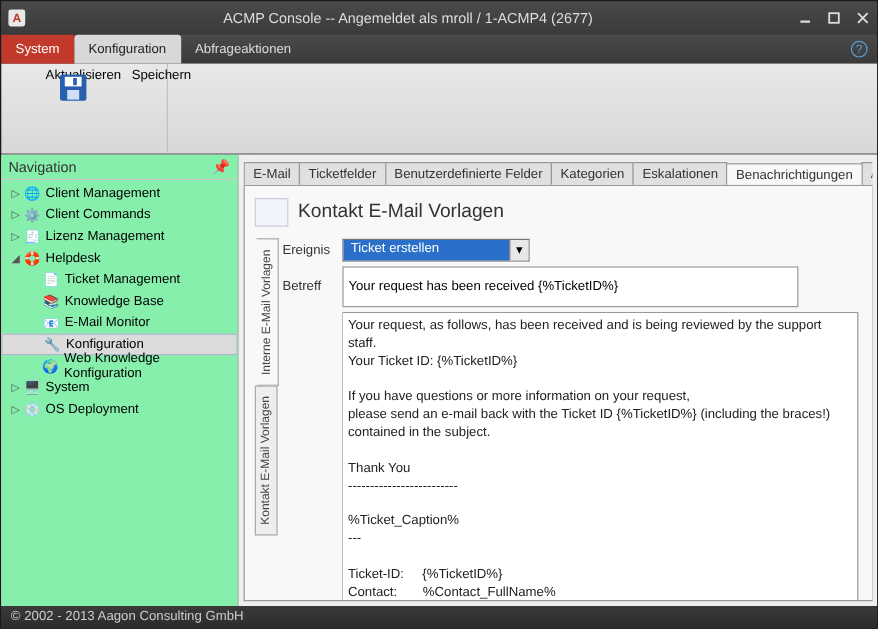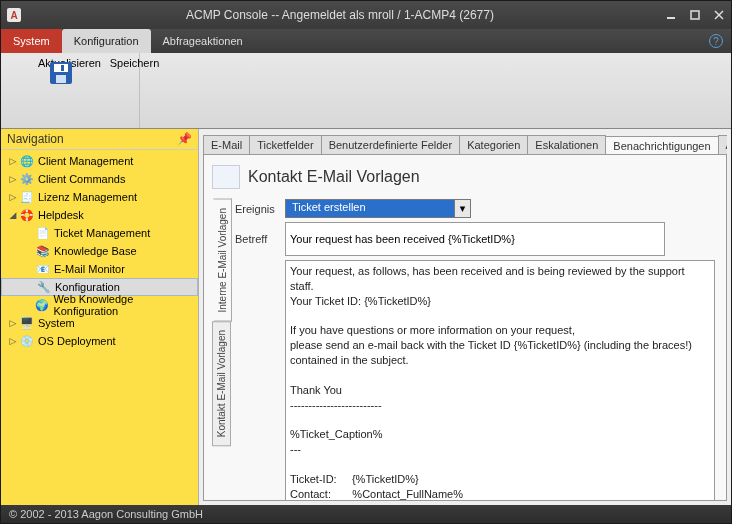--- a/index.html
+++ b/index.html
@@ -13,21 +13,21 @@
   .menubar .menutab.system { background: #c0392b; color: #fff; }
   .menubar .menutab.active { background: #d8d8d8; color: #222; border-radius: 3px 3px 0 0; }
   .menubar .helpicon { margin-left: auto; margin-right: 8px; color: #5a9fd4; align-self: center; cursor: pointer; width:14px;height:14px;border-radius:50%;border:1px solid #5a9fd4;display:flex;align-items:center;justify-content:center;font-size:10px;}
   .ribbon { background: linear-gradient(#e8e8e8,#d8d8d8); height: 76px; border-bottom: 1px solid #888; display: flex; }
   .ribbon-group { padding: 4px 10px 0 10px; text-align: center; border-right: 1px solid #c0c0c0; display:flex;flex-direction:column;}
   .ribbon-items { display:flex; gap: 14px; justify-content:center; flex:1;}
   .ribbon-btn { display:flex;flex-direction:row;align-items:flex-start;justify-content:center;cursor:pointer; width:52px;gap:35px;}
   .ribbon-btn .ric { width:32px;height:32px;display:flex;align-items:center;justify-content:center;}
   .ribbon-group-label { font-size: 10px; color:#555; padding:2px 0;}
   .workspace { display:flex; height: calc(524px - 28px - 24px - 76px - 20px); background:#e8e8e8; }
-  .navpanel { width: 198px; background:#fde047; border-right:1px solid #b0b0b0; display:flex;flex-direction:column;}
+  .navpanel { width: 198px; background:#86efac; border-right:1px solid #b0b0b0; display:flex;flex-direction:column;}
   .navheader { padding: 3px 6px; font-size:12px; color:#333; display:flex; align-items:center; border-bottom:1px solid #ccc;}
   .navheader .pinicon { margin-left:auto; color:#666; cursor:pointer; font-size:12px;}
   .tree { padding: 2px 0; overflow:auto;}
   .tree-item { display:flex; align-items:center; padding:1px 0 1px 4px; cursor:pointer; height:18px;}
   .tree-item.l1 { padding-left: 6px;}
   .tree-item.l2 { padding-left: 22px;}
   .tree-item.selected { background:#dcdcdc; border:1px solid #a8b8c8;}
   .tree-exp { width:12px; display:inline-block; color:#555; font-size:9px; text-align:center;}
   .tree-icon { width:16px; height:16px; display:inline-flex; align-items:center; justify-content:center; margin-right:3px;}
   .content { flex:1; background:#eee; display:flex; flex-direction:column; padding: 4px; overflow:hidden;}
@@ -38,21 +38,21 @@
   .page-title { display:flex; align-items:center; gap:8px; font-size:16px; color:#333; padding:4px 0 10px 0;}
   .page-title .pticon { width:28px;height:24px;background:#eef4fa;border:1px solid #ccd;}
   .form-area { display:flex; }
   .vtabs { display:flex; flex-direction:column; margin-right:4px;}
   .vtab { writing-mode: vertical-rl; transform: rotate(180deg); padding:8px 3px; border:1px solid #aaa; background:#eee; font-size:10px; cursor:pointer; margin-bottom:-1px; color:#444;}
   .vtab.active { background:#f8f8f8; border-right-color:#f8f8f8; position:relative; left:1px;}
   .form-fields { flex:1; display:flex; flex-direction:column; gap:4px;}
   .row { display:flex; align-items:center; gap:6px;}
   .row label { width:44px; color:#333; font-size:11px;}
   .combo { display:flex; border:1px solid #777; height:19px;}
-  .combo .cval { background:#2a6fc9; color:#fff; padding:1px 6px; width:168px; font-size:11px;}
+  .combo .cval { background:#2a6fc9; color:#fff; padding:1px 6px; width:138px; font-size:11px;}
   .combo .carrow { width:16px; background:#e8e8e8; border-left:1px solid #777; display:flex;align-items:center;justify-content:center; cursor:pointer;}
   input.txt { border:1px solid #999; padding:2px 4px; font-size:11px; width: 380px; height:34px; font-family:inherit;}
   textarea.body { border:1px solid #999; padding:3px 4px; font-size:11px; font-family:inherit; resize:none; width: 430px; height: 270px; line-height:1.35; color:#222;}
   .statusbar { height:20px; background:linear-gradient(#3a3a3a,#2a2a2a); color:#ccc; padding:3px 8px; font-size:11px;}
   svg { display:block; }
 </style>
 </head>
 <body>
 
 <div class="titlebar">

